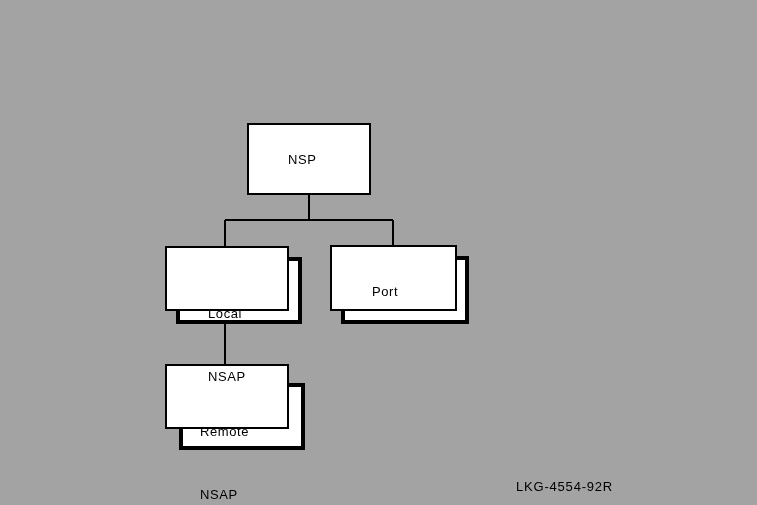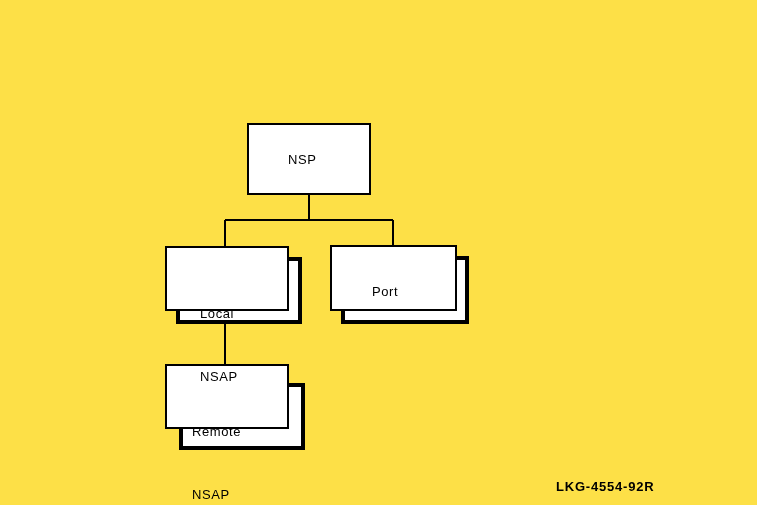--- a/index.html
+++ b/index.html
@@ -9,21 +9,21 @@
     background: #ffffff;
   }
   body {
     font-family: "Liberation Sans", sans-serif;
     color: #000000;
   }
   #canvas {
     position: relative;
     width: 757px;
     height: 505px;
-    background: #fde047;
+    background: #a3a3a3;
     overflow: hidden;
   }
   #diagram-svg {
     position: absolute;
     left: 0;
     top: 0;
     width: 757px;
     height: 505px;
   }
   .node-label {
@@ -32,32 +32,32 @@
     font-size: 13px;
     font-weight: 500;
     letter-spacing: 0.6px;
     color: #000000;
     line-height: 19px;
     white-space: pre;
     pointer-events: none;
   }
   .node-label.two-line {
     line-height: 21px;
+    margin-left: 8px;
   }
   #figure-id {
     position: absolute;
     left: 516px;
     top: 479px;
     font-family: "Liberation Sans", sans-serif;
     font-size: 13px;
-    font-weight: bold;
+    font-weight: normal;
     letter-spacing: 0.8px;
     color: #000000;
     white-space: pre;
-    margin-left: 40px;
   }
 </style>
 </head>
 <body>
 
 <div id="canvas">
 
   <svg id="diagram-svg" viewBox="0 0 757 505" xmlns="http://www.w3.org/2000/svg">
 
     <g fill="none" stroke="#000000" stroke-width="1.4" shape-rendering="crispEdges">

